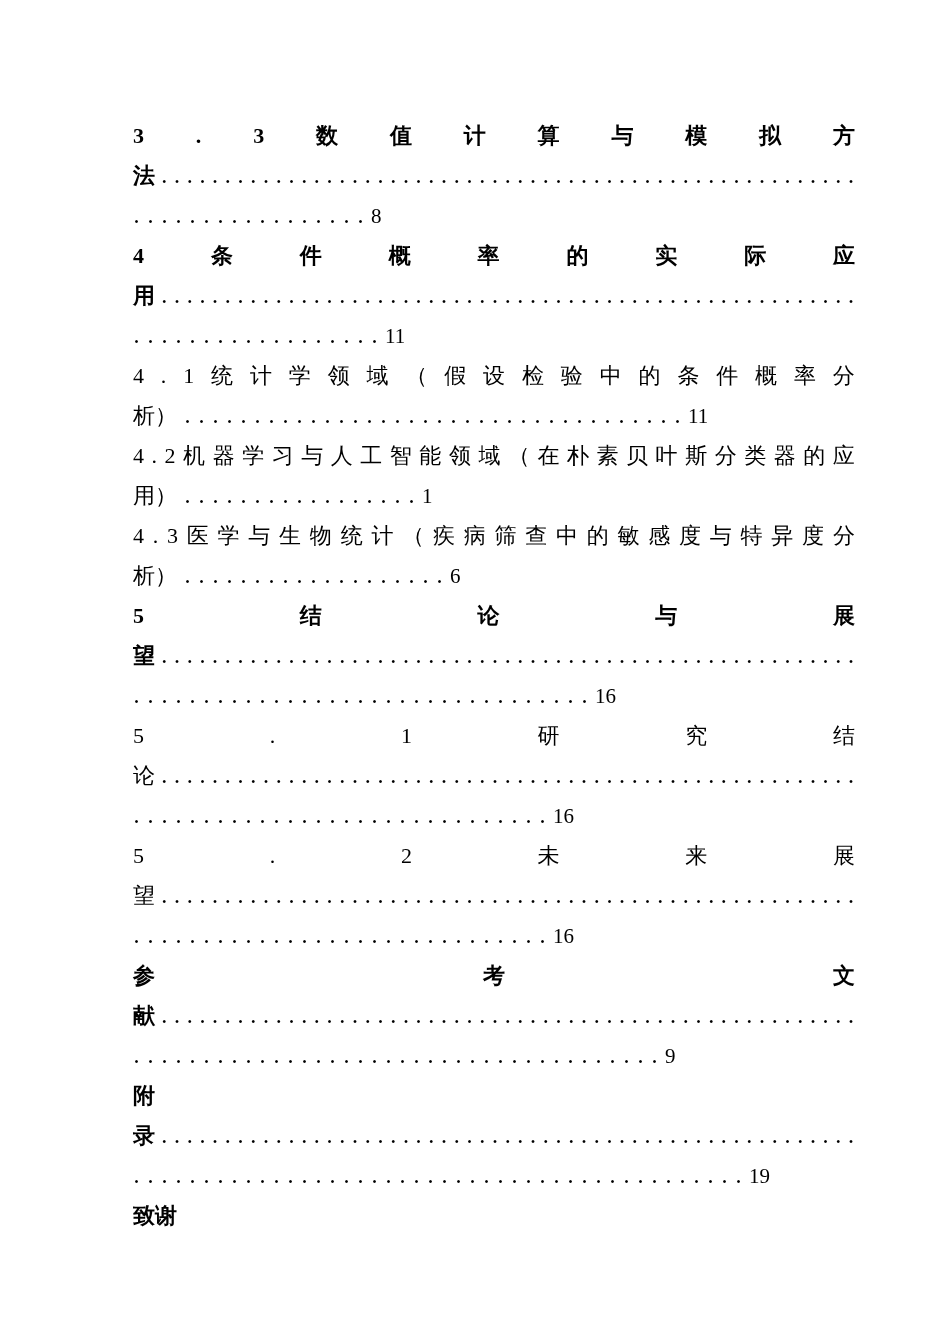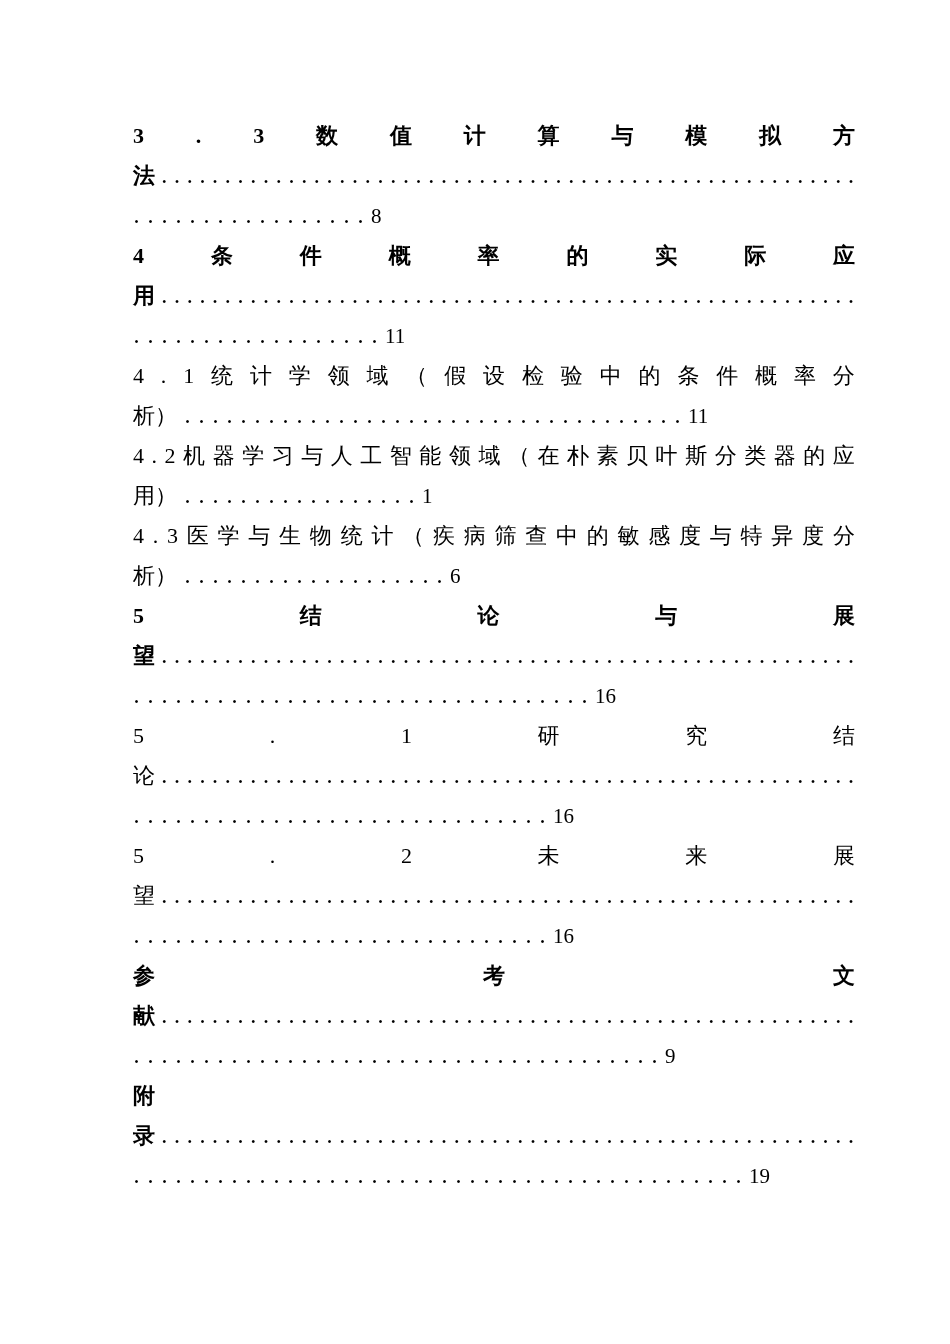--- a/index.html
+++ b/index.html
@@ -915,13 +915,18 @@
         <span class="dot">.</span>
         <span class="dot">.</span>
         <span class="dot">.</span>
         <span class="dot">.</span>
         <span class="dot">.</span>
         <span class="dot">.</span>
         <span class="dot">.</span>
         <span class="pg">19</span>
       </div>
     </div>
+    <div class="entry bold">
+      <div class="line left">
+        <span class="ch">致谢</span>
+      </div>
+    </div>
   </div>
 
 </body></html>

